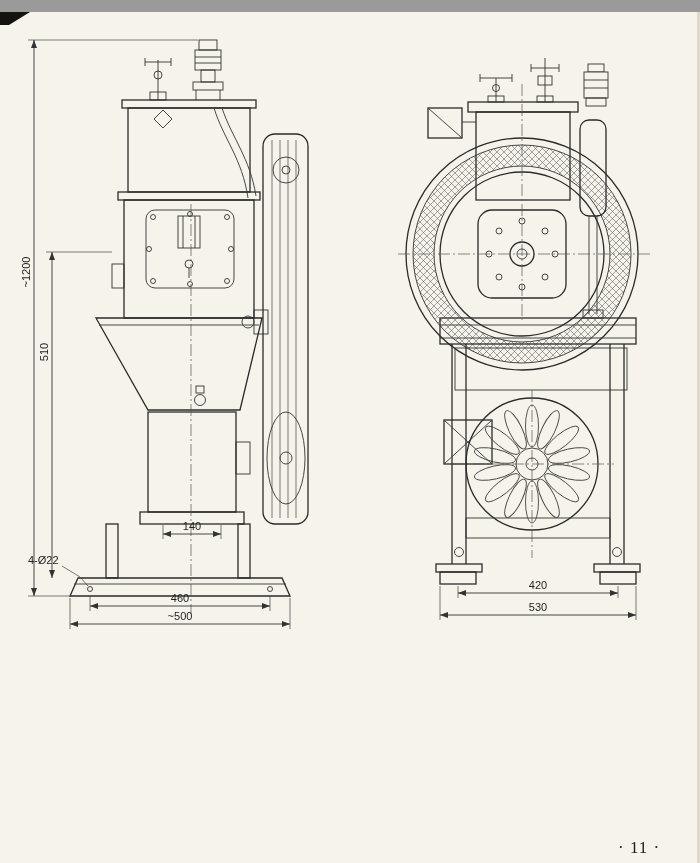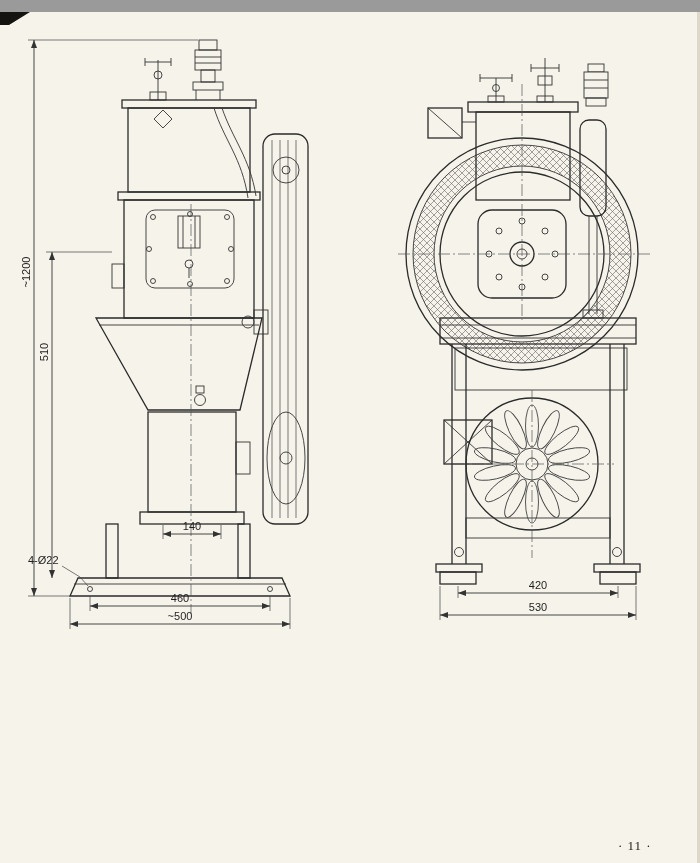--- a/index.html
+++ b/index.html
@@ -18,21 +18,21 @@
     background:#ddd8ca;
   }
   .drawing { position:absolute; top:0; left:0; }
   .caption {
     position:absolute; top:746px; left:62px; width:600px;
     font-size:20px; letter-spacing:0.5px; white-space:nowrap;
   }
   .caption .fig-label { margin-right:16px; }
   .pageno {
     position:absolute; top:826px; left:618px;
-    font-size:13px; letter-spacing:1px;
+    font-size:17px; letter-spacing:1px;
   }
   
   .out  { stroke:#2b2b2b; stroke-width:1.3; fill:none; }
   .med  { stroke:#333;    stroke-width:0.9; fill:none; }
   .thin { stroke:#444;    stroke-width:0.7; fill:none; }
   .cl   { stroke:#555; stroke-width:0.7; fill:none; stroke-dasharray:12 3 2 3; }
   .dimline { stroke:#333; stroke-width:0.9; marker-start:url(#arw); marker-end:url(#arw); }
   text.dimtxt { font-family:"Liberation Sans", sans-serif; font-size:11px; fill:#1f1f1f; }
 </style>
 </head>

